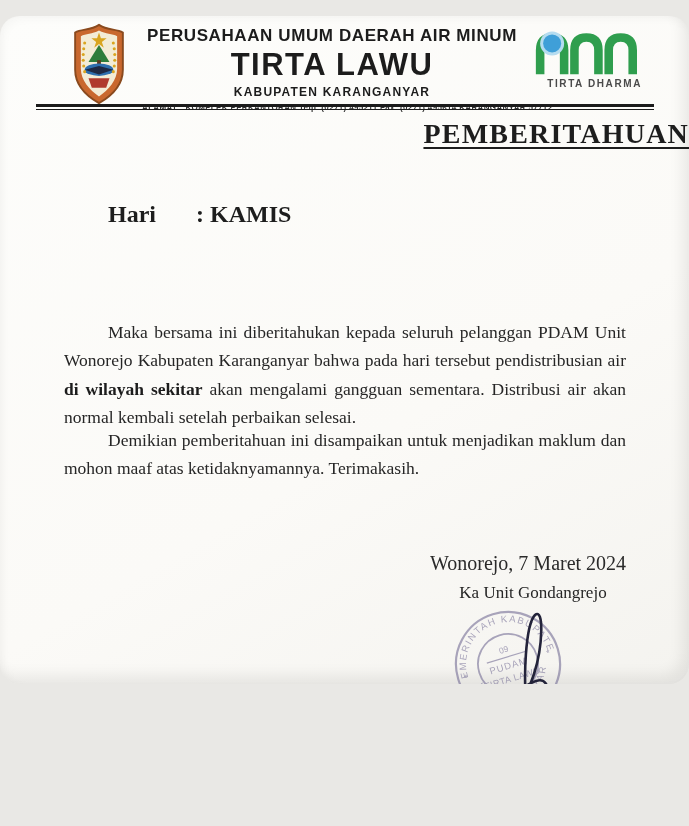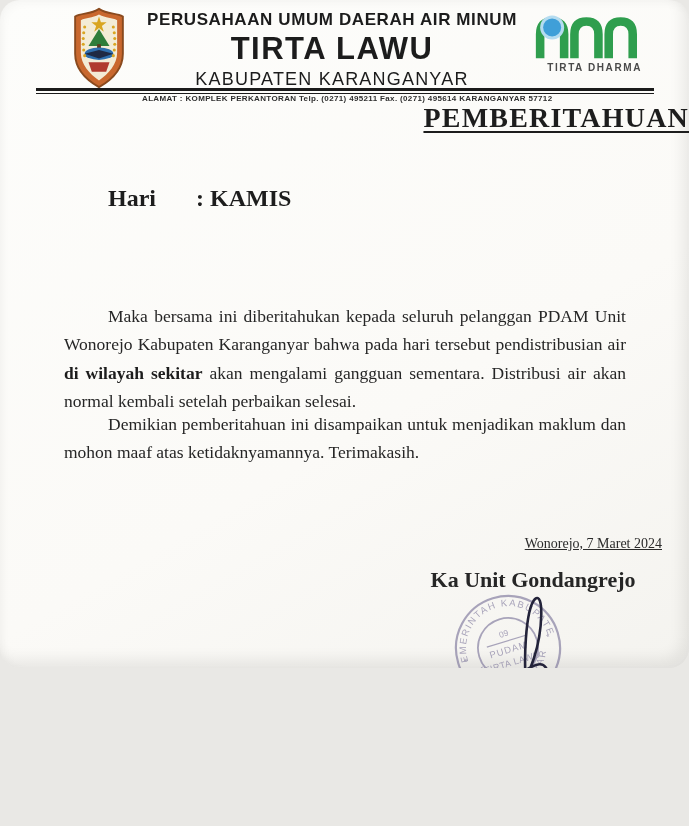--- a/index.html
+++ b/index.html
@@ -1,35 +1,35 @@
 <!DOCTYPE html>
 <html><head>
 <meta charset="utf-8">
 <style>
   html,body{margin:0;padding:0;background:#e9e8e5;}
   .page{
     position:relative;
     width:689px;height:668px;
-    margin:0 auto;
+    margin:16px auto;
     background:linear-gradient(150deg,#fdfdfb 0%,#fbfaf7 60%,#f4f3ef 100%);
     box-shadow:inset -7px -9px 14px rgba(0,0,0,0.07), inset 3px 3px 10px rgba(0,0,0,0.03);
     overflow:hidden;
     font-family:"Liberation Serif", serif;
     color:#232323;
     border-radius:20px;
   }
   
   .crest{position:absolute;left:56px;top:6px;width:86px;height:84px;}
   .center-head{
     position:absolute;left:142px;top:10px;width:380px;text-align:center;
     font-family:"Liberation Sans", sans-serif;color:#1c1c1c;
   }
   .h-line1{font-size:17px;font-weight:bold;letter-spacing:0.6px;white-space:nowrap;}
   .h-line2{font-size:31px;font-weight:bold;letter-spacing:1.5px;margin-top:1px;}
-  .h-line3{font-size:18px;font-weight:normal;letter-spacing:1.2px;margin-top:2px;}
+  .h-line3{font-size:12px;font-weight:bold;letter-spacing:1.2px;margin-top:2px;}
   .h-addr{font-size:8px;font-weight:bold;letter-spacing:0.35px;margin-top:4px;color:#2e2e2e;white-space:nowrap;}
   .tirta-logo{position:absolute;left:524px;top:12px;width:118px;text-align:right;}
   .tirta-logo svg{display:block;margin:0 auto;}
   .tirta-label{font-family:"Liberation Sans", sans-serif;font-size:10px;font-weight:bold;
     letter-spacing:1.6px;color:#4a4a4a;margin-top:2px;}
   .rule-wrap{position:absolute;left:36px;top:88px;width:618px;}
   .rule-thick{border-top:3.5px solid #1b1b1b;}
   .rule-thin{border-top:1.8px solid #1b1b1b;margin-top:2px;}
   
   .doc-title{
@@ -43,22 +43,22 @@
   }
   .p1{top:126px;}
   .p2{top:284px;}
   .p3{top:392px;}
   .para b{color:#1c1c1c;}
   .stray{display:inline-block;transform:translateY(-4px) scale(0.9);font-weight:bold;color:#3a3a3a;}
   .details{position:absolute;left:108px;top:190px;font-size:24px;font-weight:bold;color:#1d1d1d;}
   .detail-row{display:flex;margin-bottom:16px;line-height:17.5px;}
   .detail-label{width:88px;}
   
-  .sig-date{position:absolute;left:430px;top:536px;width:232px;text-align:right;font-size:14px;color:#2a2a2a;text-decoration:underline;}
-  .sig-role{position:absolute;left:420px;top:567px;width:226px;text-align:center;font-size:22px;color:#262626;font-weight:bold;}
+  .sig-date{position:absolute;left:430px;top:536px;width:232px;text-align:left;font-size:20px;color:#2a2a2a;}
+  .sig-role{position:absolute;left:420px;top:567px;width:226px;text-align:center;font-size:17px;color:#262626;}
   .stamp-sig{position:absolute;left:424px;top:584px;width:178px;height:124px;}
   .sig-name{position:absolute;left:412px;top:671px;width:232px;text-align:center;font-size:17.5px;color:#222;letter-spacing:0.4px;}
 </style>
 </head>
 <body>
 
 <div class="page">
 
   <svg class="crest" viewBox="0 0 90 88" aria-hidden="true">
     <path d="M45,3 C54,9 63,7 70,11 L70,50 C70,66 59,77 45,85 C31,77 20,66 20,50 L20,11 C27,7 36,9 45,3 Z" fill="#c9682e" stroke="#8a4a1e" stroke-width="2"></path>

